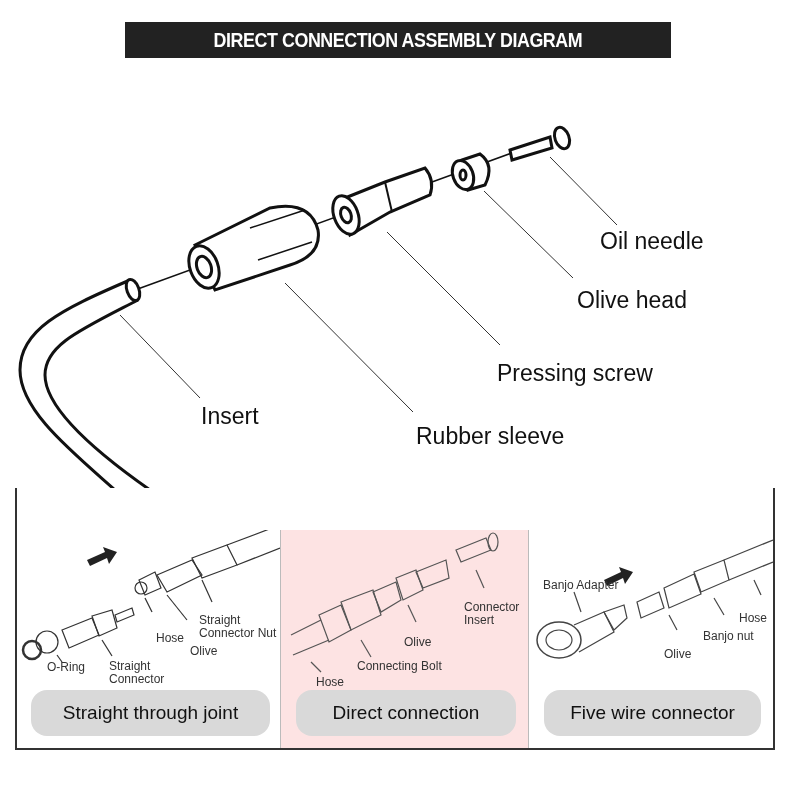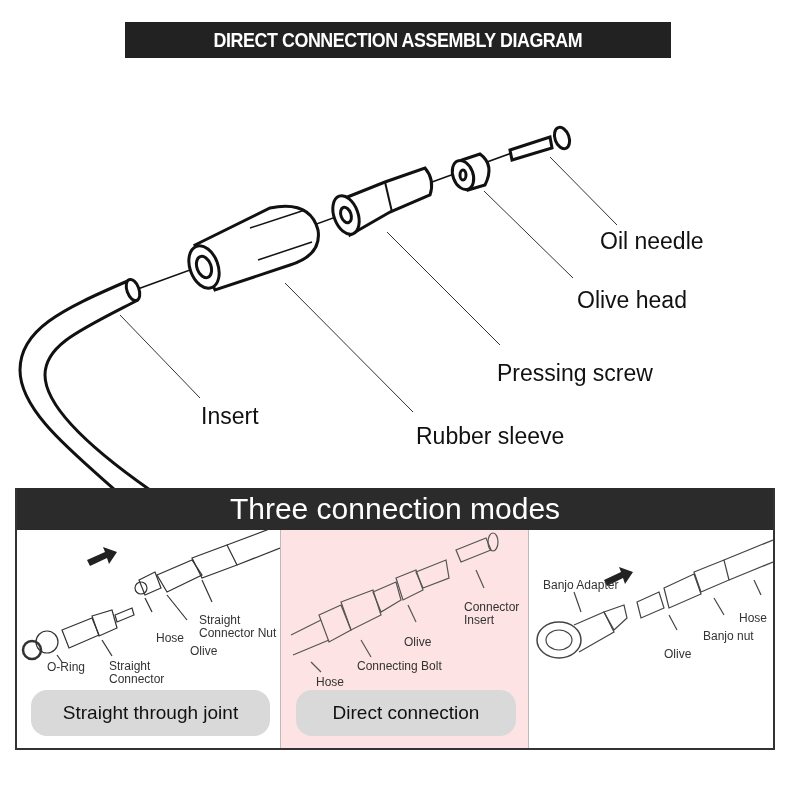--- a/index.html
+++ b/index.html
@@ -72,23 +72,20 @@
   </g>
 </svg>
 
 <div class="lbl" style="left:600px;top:228px;">Oil needle</div>
 <div class="lbl" style="left:577px;top:287px;">Olive head</div>
 <div class="lbl" style="left:497px;top:360px;">Pressing screw</div>
 <div class="lbl" style="left:201px;top:403px;">Insert</div>
 <div class="lbl" style="left:416px;top:423px;">Rubber sleeve</div>
 
 <div class="modes">
-  <div class="modes-header">
-    <span>Three connection modes</span>
-  </div>
 
   <div class="panel p1">
     <svg class="psvg" width="263" height="175" fill="none" stroke="#333" stroke-width="1.2">
       <circle cx="15" cy="120" r="9" stroke-width="2.5"></circle>
       <circle cx="30" cy="112" r="11"></circle>
       <path d="M45 100 L75 88 L82 105 L52 118 Z"></path>
       <path d="M75 86 L95 80 L100 98 L82 106 Z"></path>
       <path d="M98 85 L115 78 L117 85 L100 92 Z"></path>
       <path d="M122 50 L138 42 L144 58 L128 65 Z" fill="#fff"></path>
       <circle cx="124" cy="58" r="6"></circle>
@@ -151,14 +148,15 @@
       <path d="M75 50 L92 42 L90 37 L104 42 L96 54 L94 48 L78 56 Z" fill="#222" stroke="none"></path>
       <line x1="45" y1="62" x2="52" y2="82"></line>
       <line x1="140" y1="85" x2="148" y2="100"></line>
       <line x1="185" y1="68" x2="195" y2="85"></line>
       <line x1="225" y1="50" x2="232" y2="65"></line>
     </svg>
     <div class="small" style="left:14px;top:49px;">Banjo Adapter</div>
     <div class="small" style="left:135px;top:118px;">Olive</div>
     <div class="small" style="left:174px;top:100px;">Banjo nut</div>
     <div class="small" style="left:210px;top:82px;">Hose</div>
+    <div class="pill">Five wire connector</div>
   </div>
 </div>
 
 </body></html>

